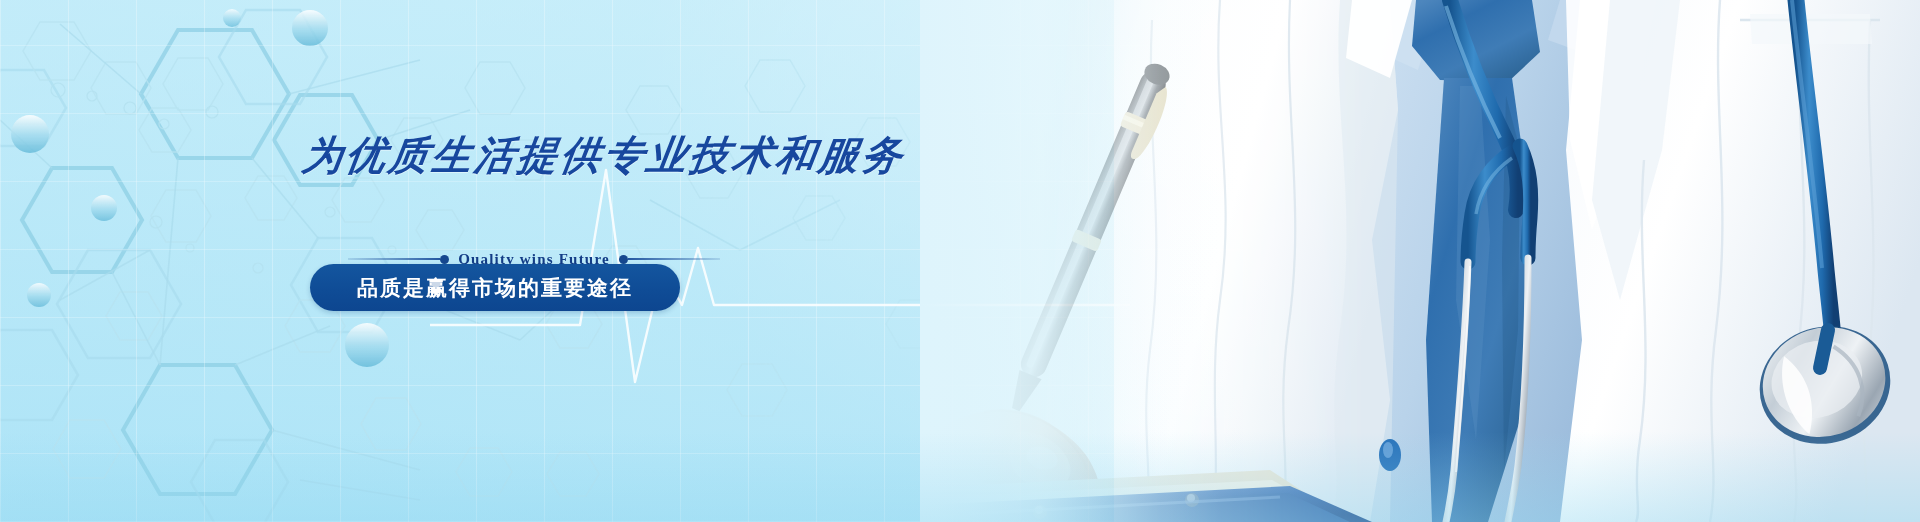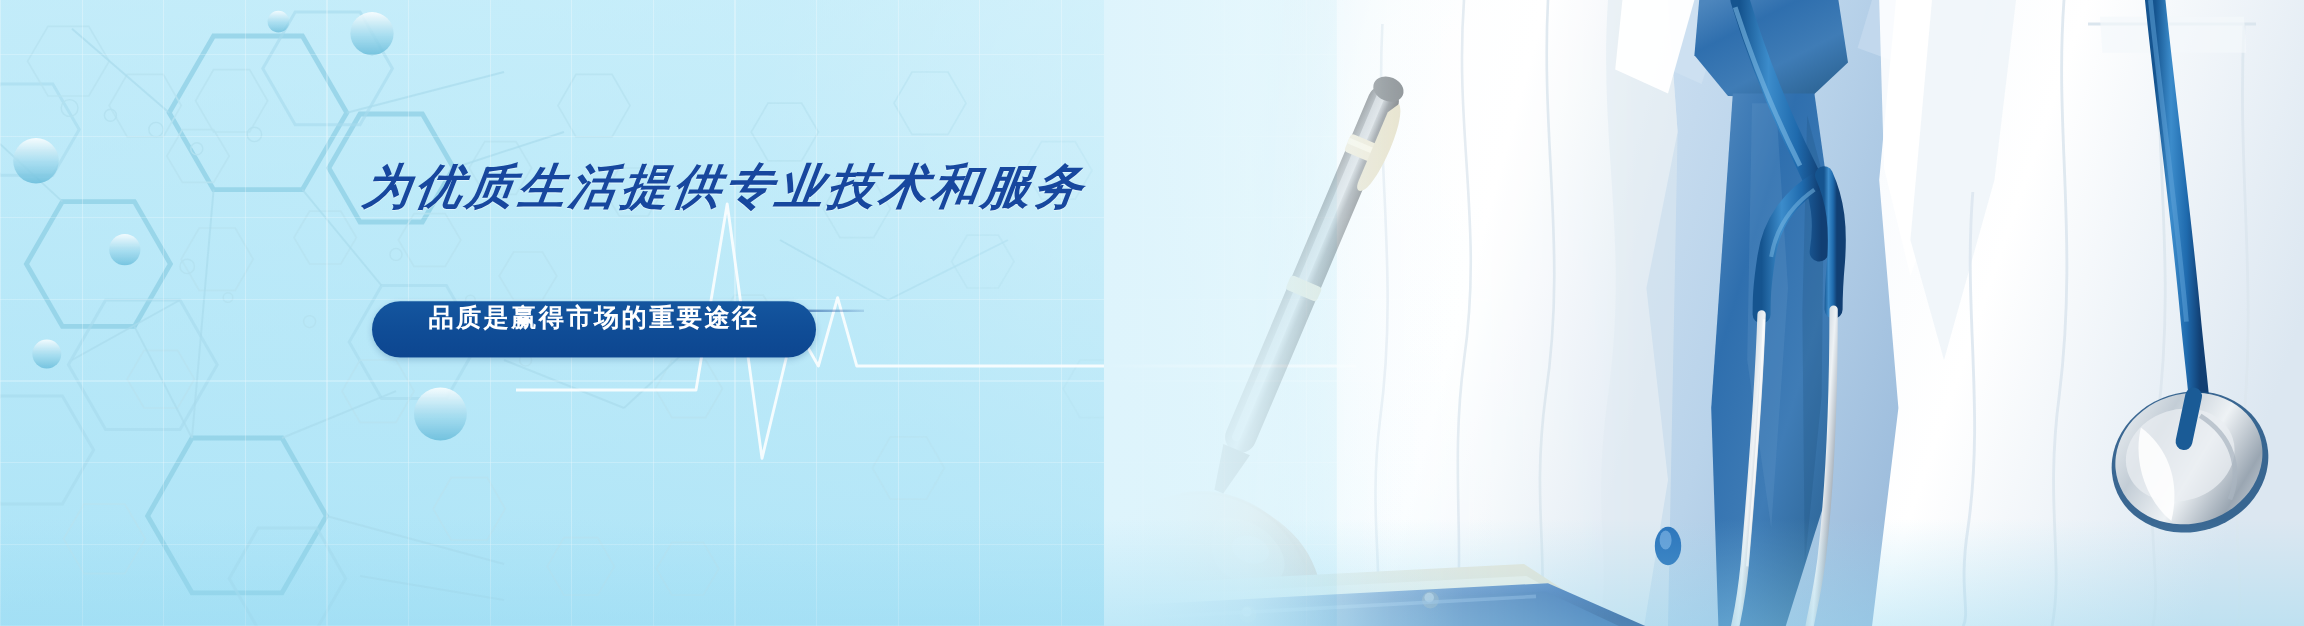--- a/index.html
+++ b/index.html
@@ -86,26 +86,26 @@
     font-family:"Liberation Serif","DejaVu Serif",serif;
     font-weight:bold;
     font-size:15px;
     letter-spacing:1.2px;
     color:#123c86;
     white-space:nowrap;
     line-height:1;
   }
 
   .pill{
-    position:absolute;left:310px;top:228px;
+    position:absolute;left:310px;top:241px;
     width:370px;height:47px;
     border-radius:24px;
     background:linear-gradient(180deg,#14569f 0%,#0f4c96 55%,#0d4690 100%);
     box-shadow:0 2px 5px rgba(10,60,120,.22);
-    display:flex;align-items:flex-start;justify-content:center;
+    display:flex;align-items:center;justify-content:center;
     margin-top:23px;
   }
   .pill-label{
     color:#ffffff;
     font-size:21px;
     font-weight:bold;
     letter-spacing:2px;
     white-space:nowrap;
     font-family:"Liberation Sans","DejaVu Sans",sans-serif;
   }

